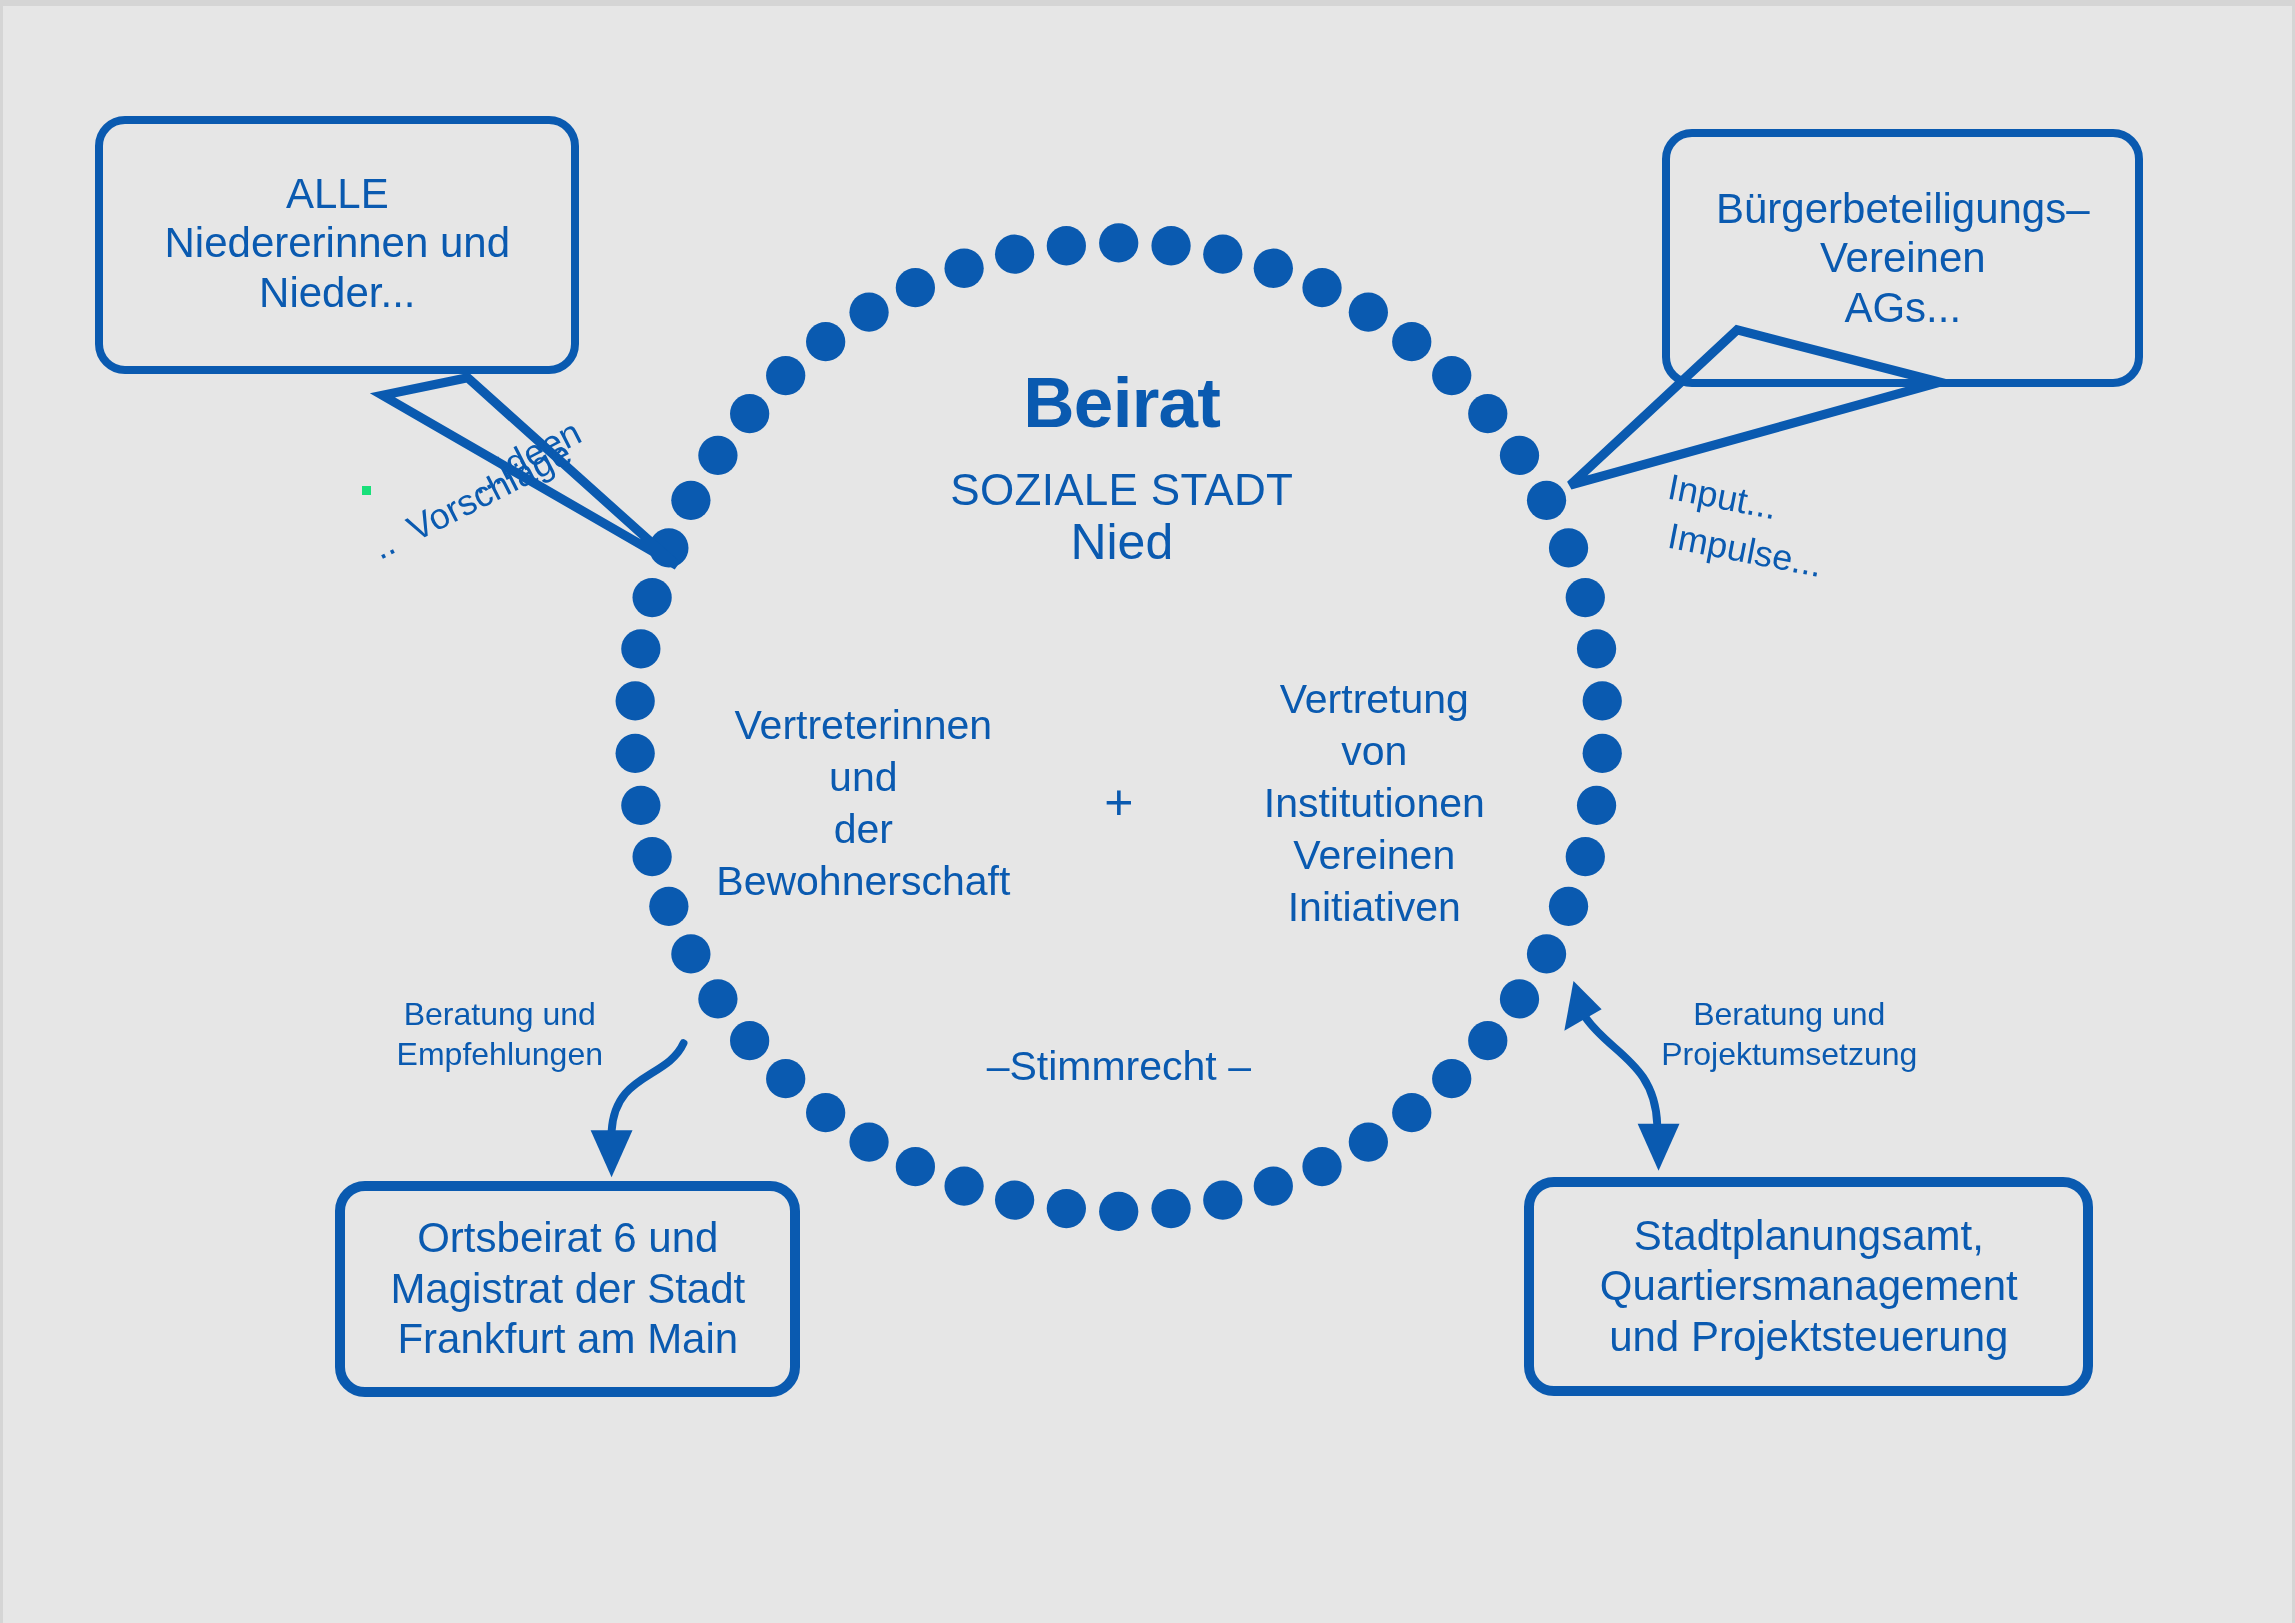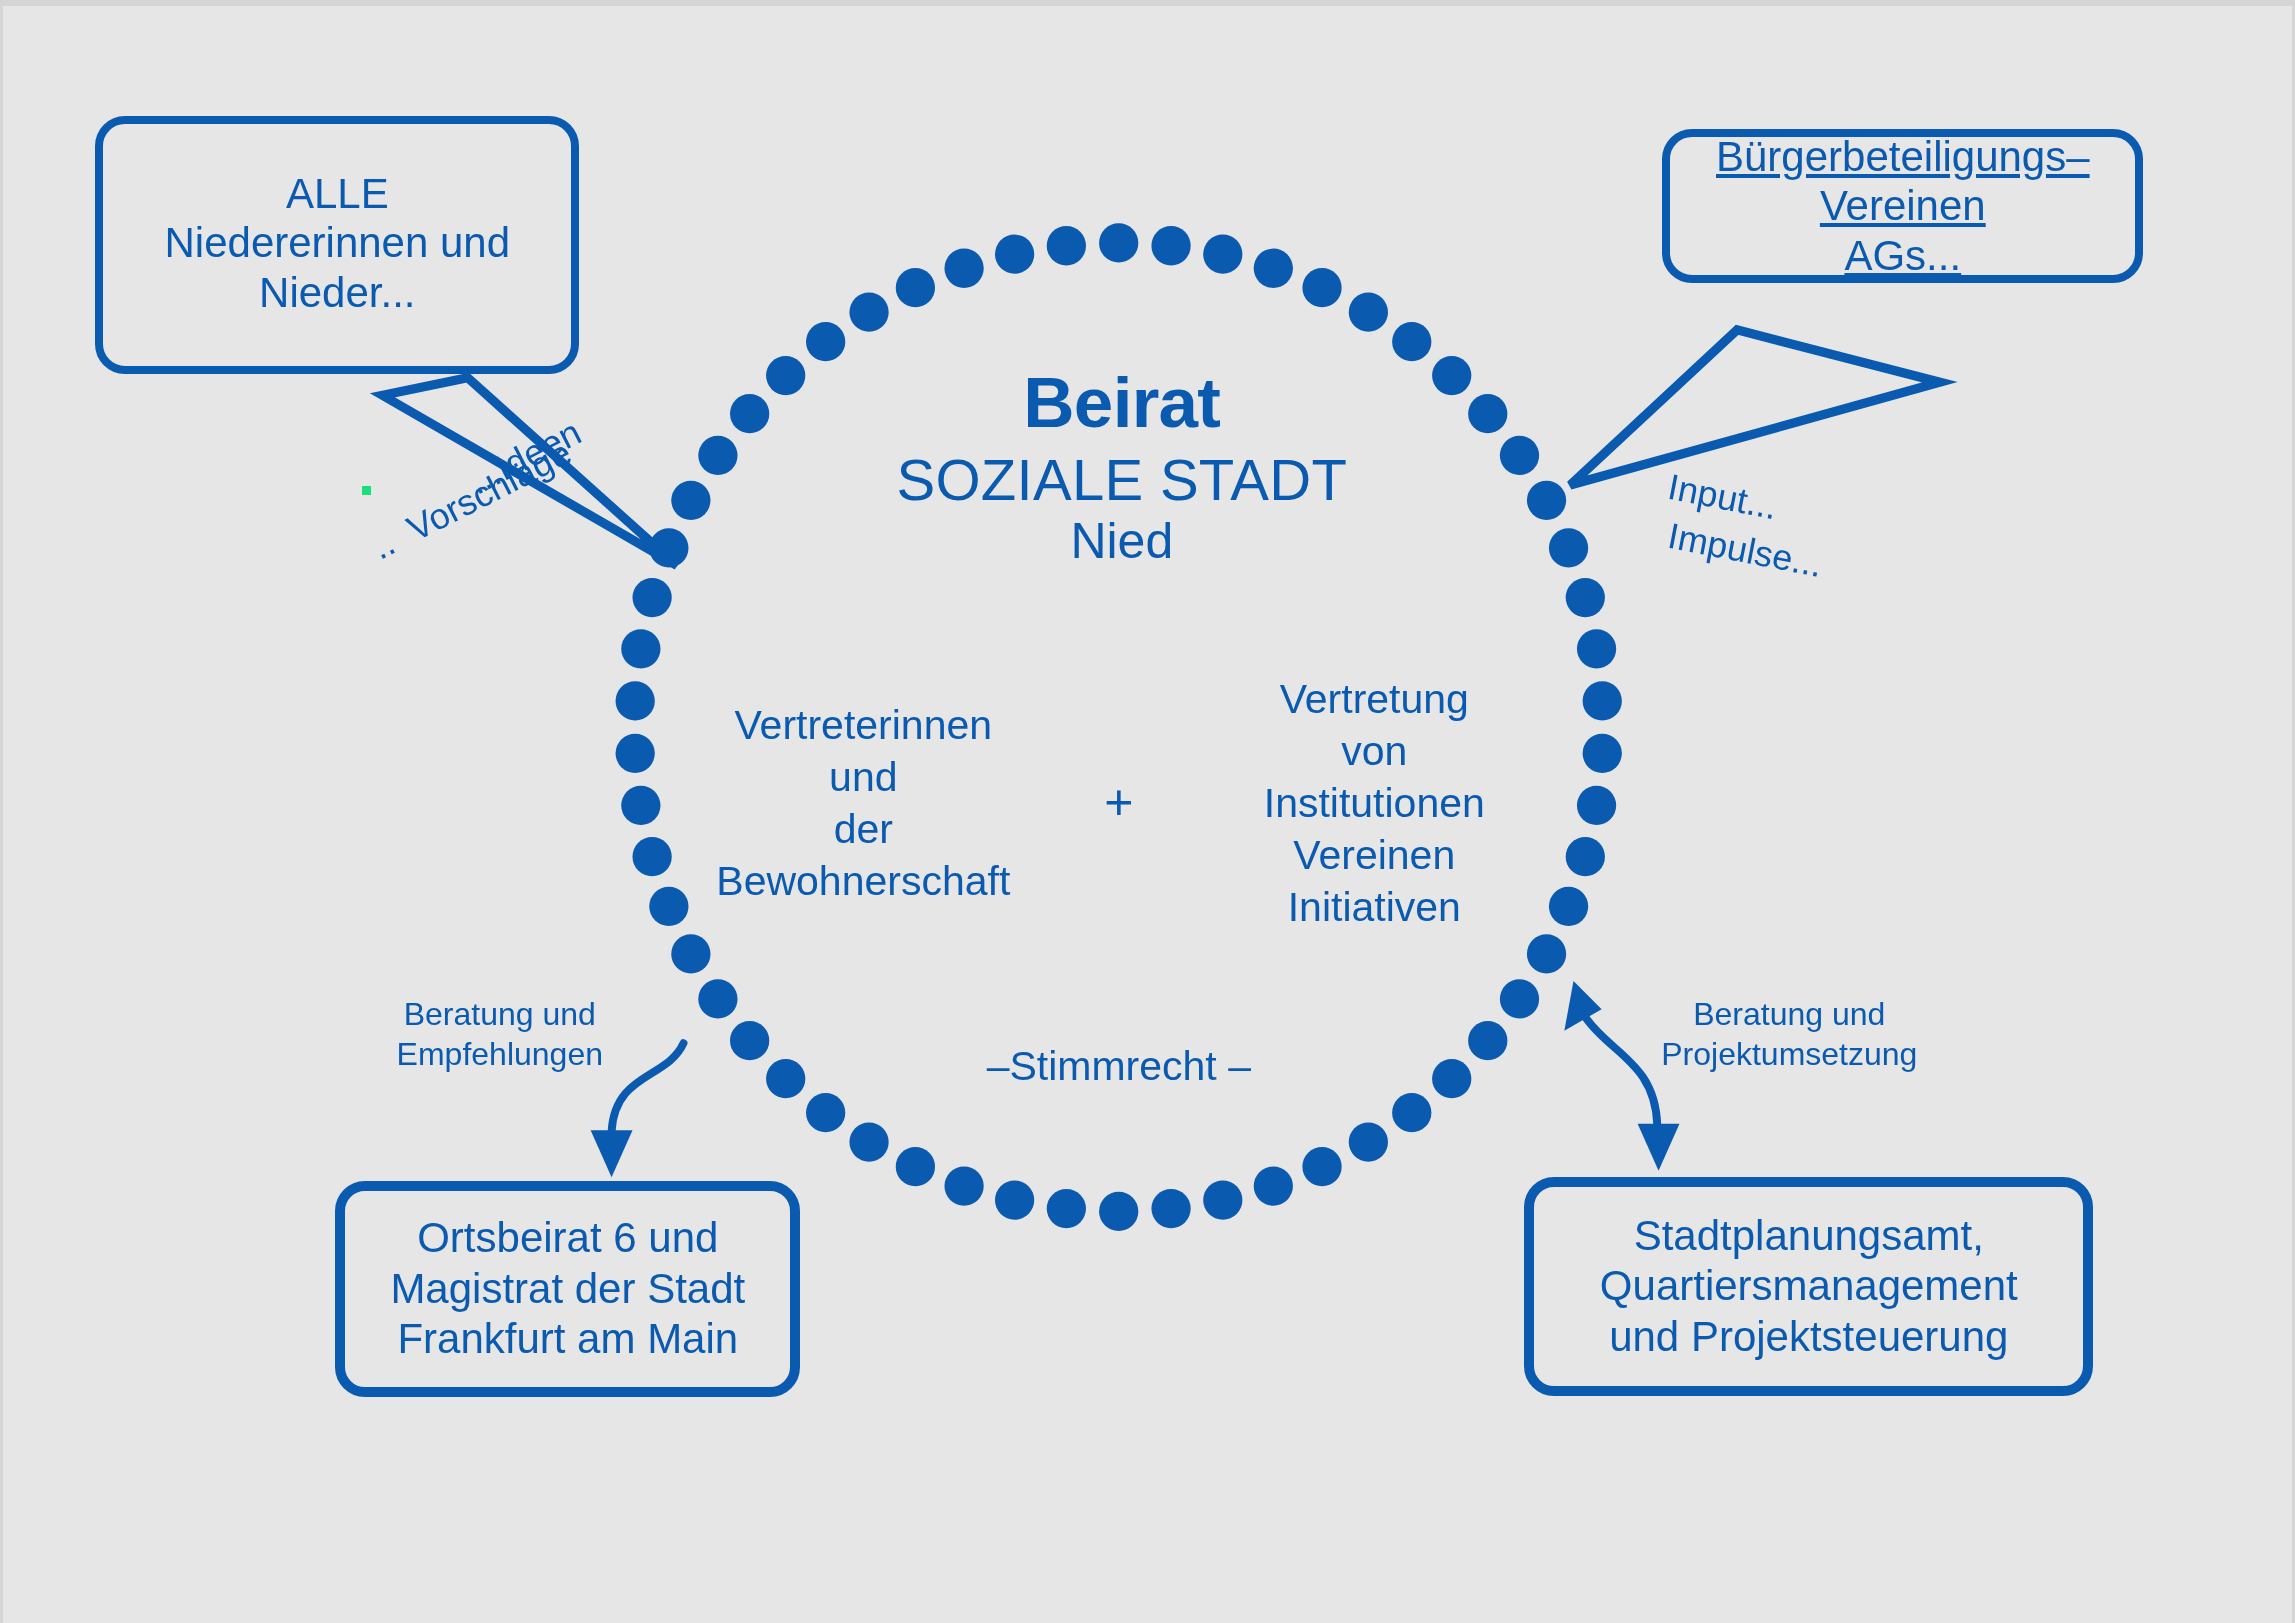--- a/index.html
+++ b/index.html
@@ -26,21 +26,21 @@
     border-radius:30px;
     background:transparent;
     box-sizing:border-box;
     display:flex;align-items:center;justify-content:center;
     color:#0A5AB0;
     text-align:center;
     line-height:1.18;
     font-size:42px;
   }
   #bubble-left{ left:92px; top:110px; width:484px; height:258px;}
-  #bubble-right{ left:1659px; top:123px; width:481px; height:154px;text-decoration:underline;}
+  #bubble-right{ left:1659px; top:123px; width:481px; height:258px;}
   #bubble-left .btxt{ padding-bottom:3.9px;}
   .bubble .l1{display:block;}
 
   
   .rbox{
     position:absolute;
     border:10.5px solid #0A5AB0;
     border-radius:30px;
     box-sizing:border-box;
     display:flex;align-items:center;justify-content:center;
@@ -53,21 +53,21 @@
   #box-right{ left:1521px; top:1171px; width:569px; height:219px;}
 
   
   .ctitle{
     position:absolute;
     color:#0A5AB0;
     text-align:center;
     left:762px; top:361px; width:713px;
   }
   .ctitle .t1{font-size:71px;font-weight:bold;line-height:1.0;letter-spacing:-0.7px;}
-  .ctitle .t2{font-size:58px;line-height:1.12;margin-top:10px;letter-spacing:0.3px;}
+  .ctitle .t2{font-size:44px;line-height:1.12;margin-top:27px;letter-spacing:0.3px;}
   .ctitle .t3{font-size:50px;line-height:1.12;}
 
   .colwrap{
     position:absolute;
     left:690px; top:667px; width:851px;
     display:flex;align-items:center;justify-content:space-between;
     color:#0A5AB0;font-size:41px;line-height:1.27;text-align:center;
   }
   .colwrap .col{width:340px;}
   .colwrap .plus{font-size:50px;width:59px;text-align:center;}

